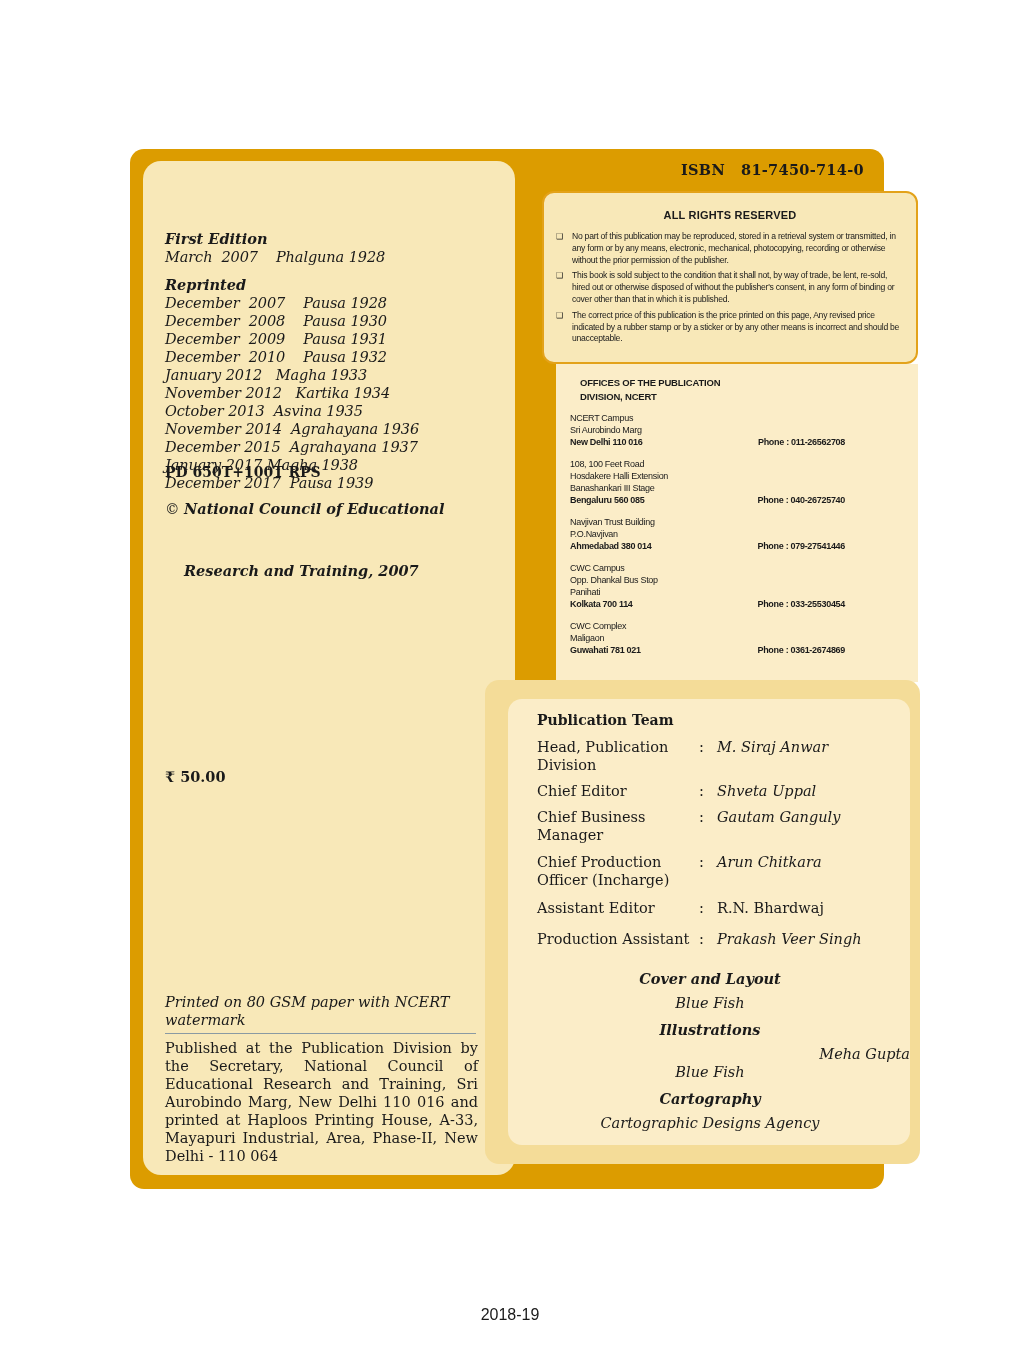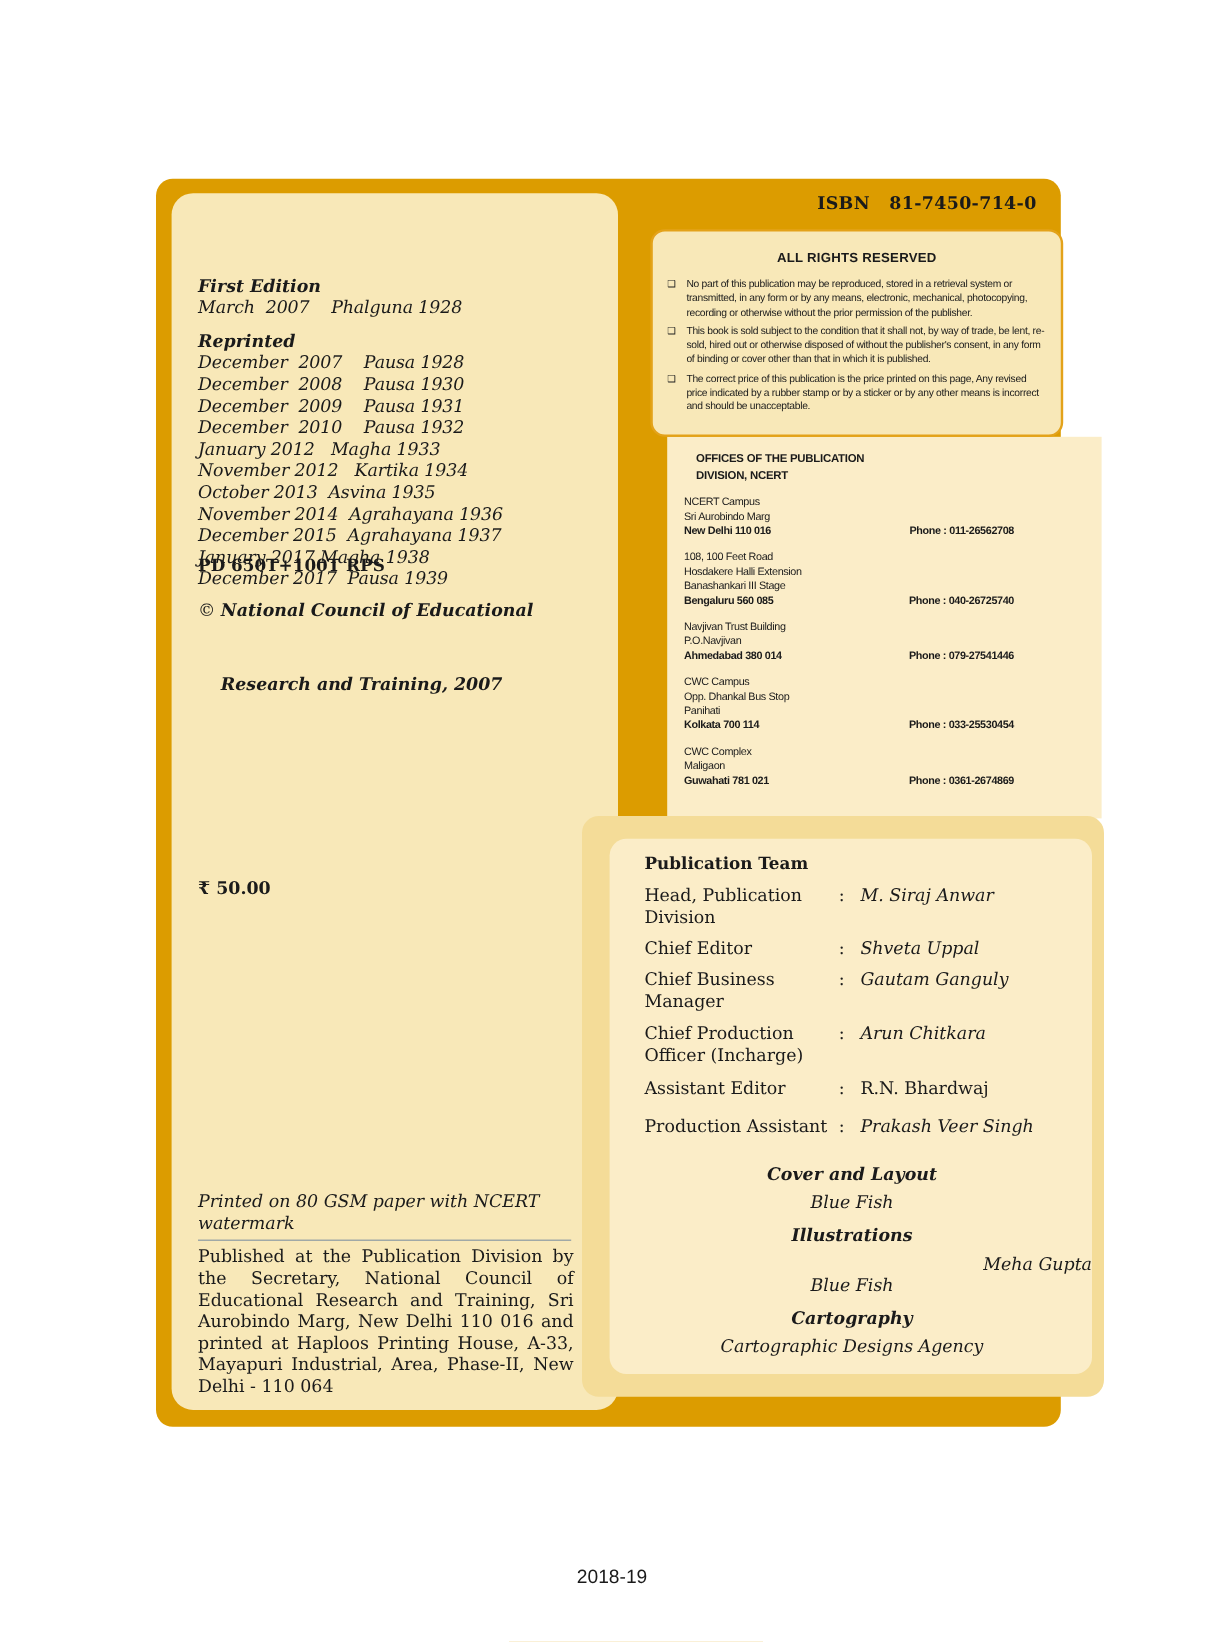--- a/index.html
+++ b/index.html
@@ -12,29 +12,29 @@
   .left-content { position: absolute; left: 165px; top: 182px; width: 315px; font-family: "DejaVu Serif", serif; font-size: 14.5px; line-height: 18px; margin-top: 48px; }
   .edition-heading { font-weight: bold; font-style: italic; }
   .date-line { font-style: italic; white-space: pre; letter-spacing: -0.1px; }
   .gap-small { height: 10px; }
 
   .pd-code { position: absolute; left: 165px; top: 464px; font-weight: bold; font-size: 14px; }
   .copyright { position: absolute; left: 165px; top: 500px; font-size: 14.5px; line-height: 18px; font-weight: bold; font-style: italic; }
   .copyright .sym { font-style: normal; font-weight: normal; display: inline-block; width: 19px; }
   .copyright .line2 { padding-left: 19px; margin-top: 44px; }
 
-  .price { position: absolute; left: 165px; top: 732px; font-weight: bold; font-size: 14.5px; }
+  .price { position: absolute; left: 165px; top: 768px; font-weight: bold; font-size: 14.5px; }
 
   .printed-note { position: absolute; left: 165px; top: 993px; width: 312px; font-style: italic; font-size: 14.5px; line-height: 18px; }
   .divider { position: absolute; left: 165px; top: 1033px; width: 311px; height: 0; border-top: 1.5px solid #8a9aa3; }
   .published { position: absolute; left: 165px; top: 1039px; width: 313px; font-size: 14.5px; line-height: 18px; text-align: justify; text-align-last: left; }
 
   .isbn { position: absolute; left: 681px; top: 161px; font-weight: bold; font-size: 14.5px; letter-spacing: 0.3px; }
 
-  .rights-box { position: absolute; left: 542px; top: 191px; width: 344px; height: 173px; background: #f8e8b8; border: 2px solid #e3a21a; border-radius: 12px; box-sizing: border-box; font-family: "Liberation Sans", sans-serif; }
+  .rights-box { position: absolute; left: 542px; top: 191px; width: 376px; height: 173px; background: #f8e8b8; border: 2px solid #e3a21a; border-radius: 12px; box-sizing: border-box; font-family: "Liberation Sans", sans-serif; }
   .rights-title { position: absolute; top: 16px; left: 0; right: 0; text-align: center; font-weight: bold; font-size: 11px; letter-spacing: 0.2px; }
   .rights-list { position: absolute; top: 38px; left: 12px; right: 10px; font-size: 8.6px; line-height: 11.8px; letter-spacing: -0.25px; }
   .rights-item { display: flex; margin-bottom: 4px; }
   .rights-bullet { width: 16px; flex: none; font-size: 8px; }
 
   .offices-panel { position: absolute; left: 556px; top: 364px; width: 342px; height: 318px; background: #fbedc8; font-family: "Liberation Sans", sans-serif; padding-left: 20px; }
   .offices-title { position: absolute; left: 24px; top: 12px; font-weight: bold; font-size: 9.5px; line-height: 14px; letter-spacing: -0.2px; }
   .office { position: absolute; left: 14px; width: 300px; font-size: 9px; line-height: 12px; letter-spacing: -0.3px; }
   .office .city { font-weight: bold; }
   .office .phone { position: absolute; right: 25px; bottom: 0; font-weight: bold; }

